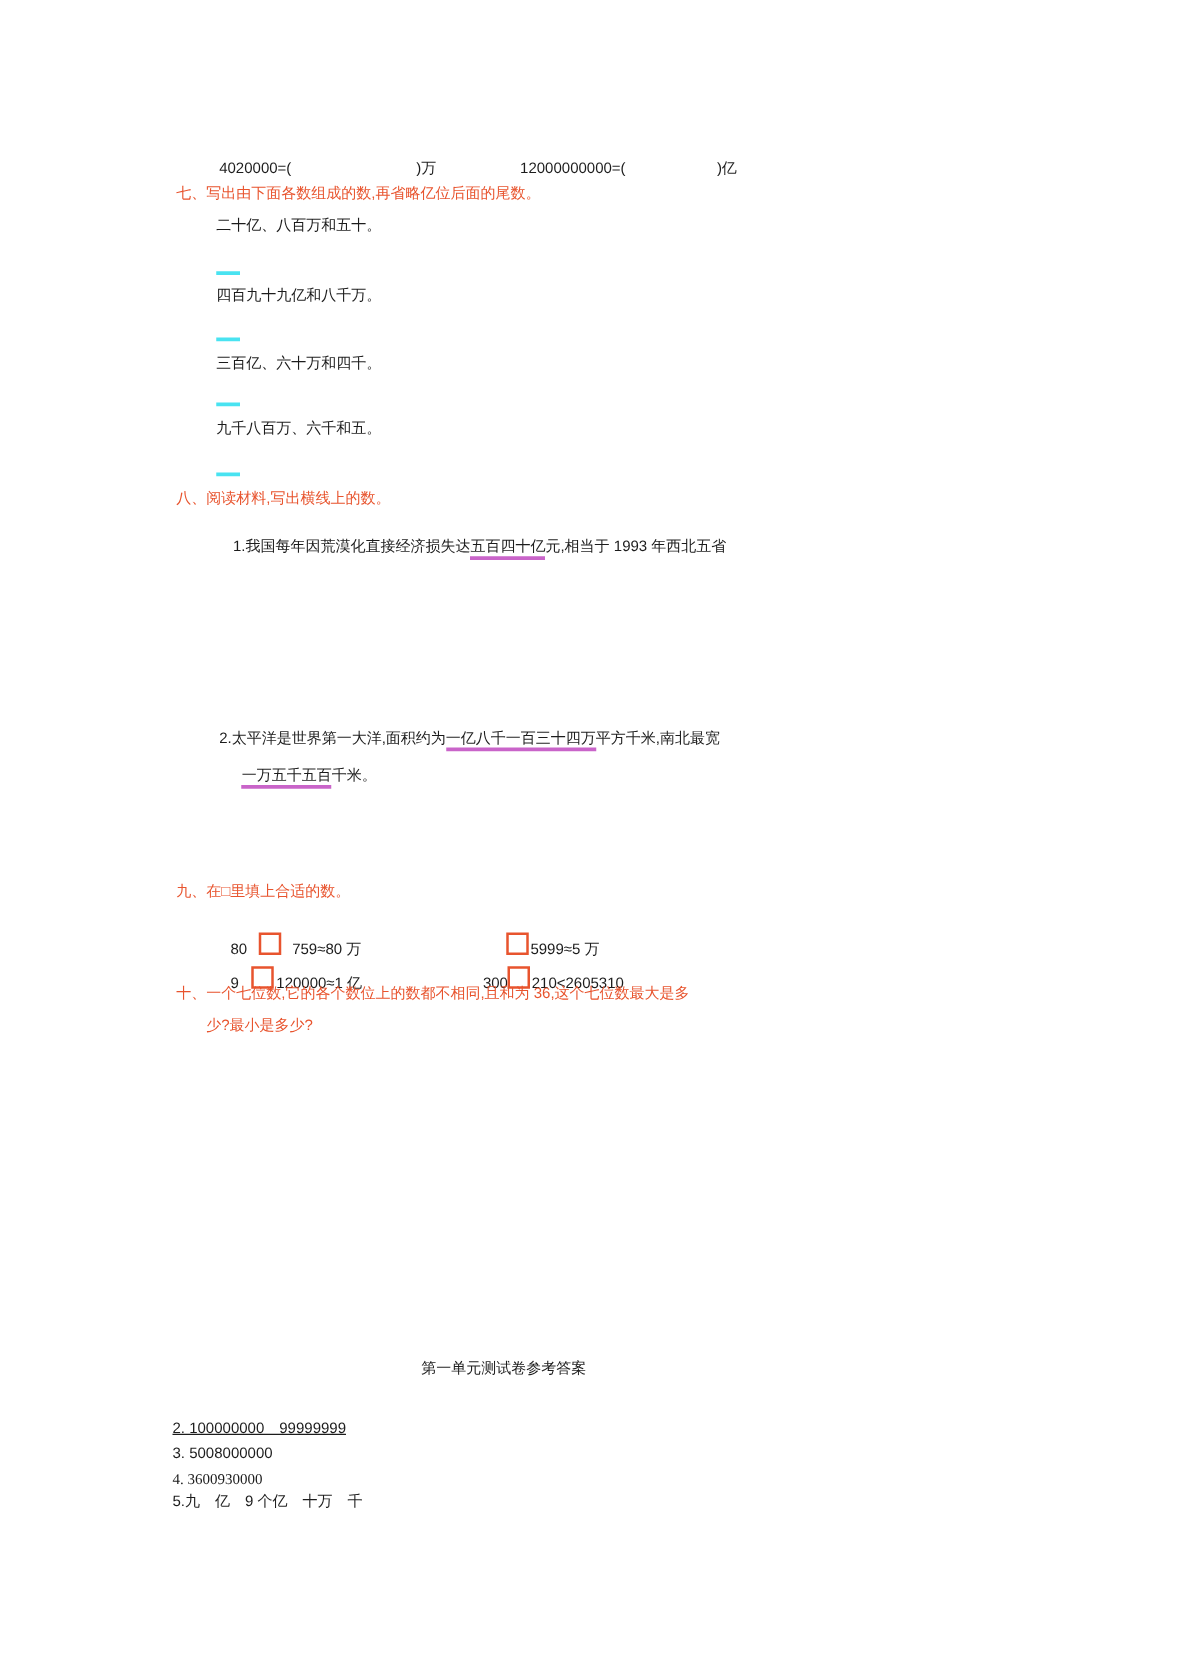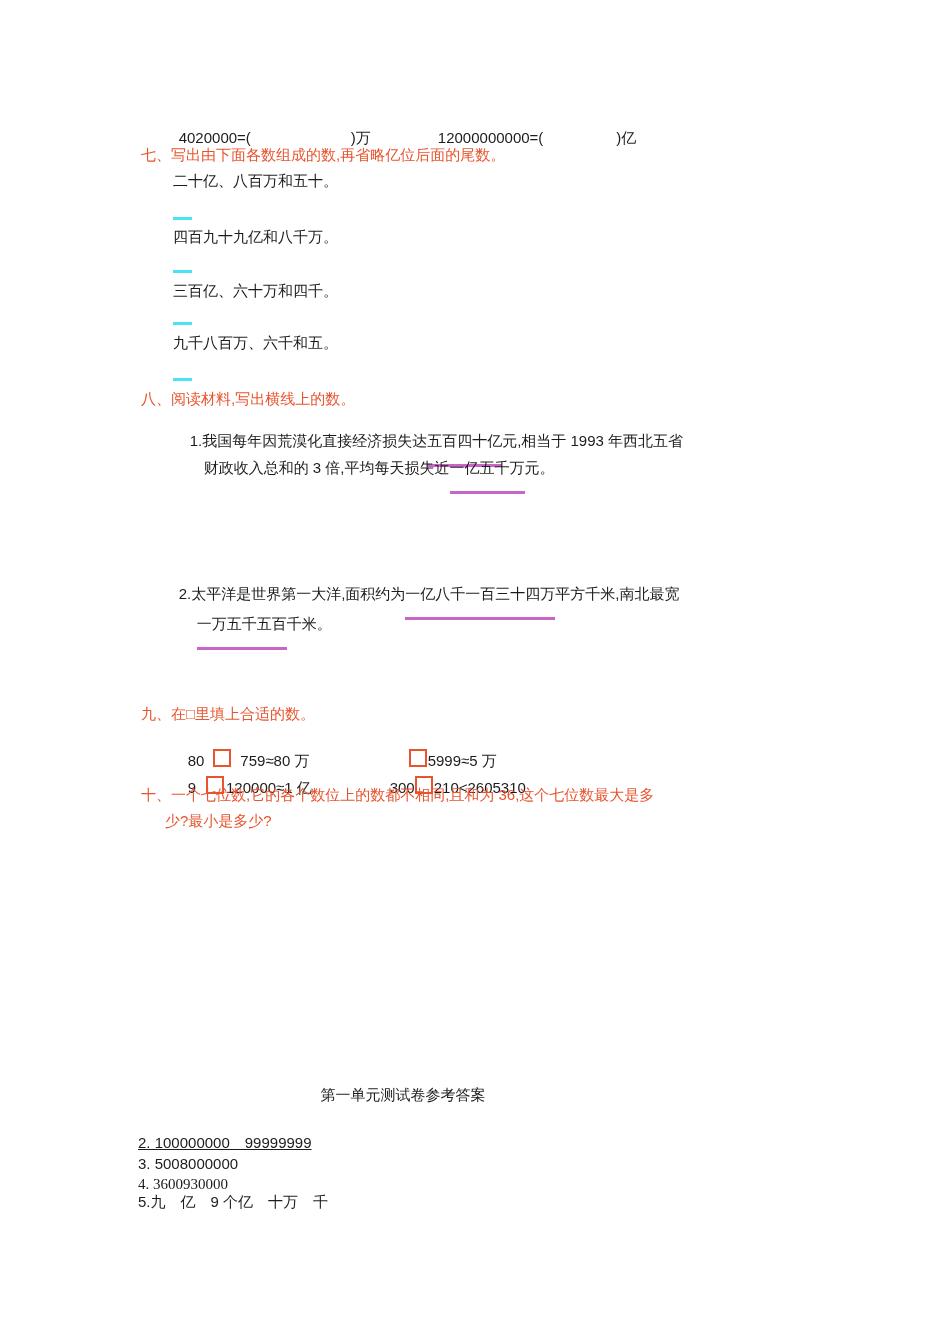--- a/index.html
+++ b/index.html
@@ -7,35 +7,35 @@
     padding: 0;
     background: #ffffff;
   }
   .page {
     position: relative;
     width: 950px;
     height: 1344px;
     background: #ffffff;
     font-family: "Liberation Sans", "DejaVu Sans", sans-serif;
     color: #1c1c1c;
-    font-size: 15px;
+    font-size: 12px;
     overflow: hidden;
   }
   .abs { position: absolute; white-space: pre; }
   .heading { color: #e8542e; font-weight: 500; }
   .gap { display: inline-block; height: 1px; }
   .cyan-dash {
     position: absolute;
     width: 19px;
     height: 3px;
     background: #49e3f1;
   }
   .pink-u {
     border-bottom: 3px solid #c964c9;
-    padding-bottom: 15px;
+    padding-bottom: 1px;
     text-align: right;
   }
   .fill-box {
     display: inline-block;
     width: 14px;
     height: 14px;
     border: 2px solid #e8542e;
     vertical-align: -1px;
     background: #ffffff;
   }
@@ -65,23 +65,20 @@
   <div class="cyan-dash" style="left:173px; top:322px;"></div>
 
   <div class="abs" style="left:173px; top:334px;">九千八百万、六千和五。</div>
   <div class="cyan-dash" style="left:173px; top:378px;"></div>
 
   <div class="abs heading" style="left:141px; top:390px;">八、阅读材料,写出横线上的数。</div>
 
   <div class="abs" style="left:173px; top:415px;">
     <span>1.我国每年因荒漠化直接经济损失达</span><span class="pink-u">五百四十亿</span><span>元,相当于 1993 年西北五省</span>
   </div>
-  <div class="abs" style="left:187px; top:442px;">
-    <span>财政收入总和的 3 倍,平均每天损失近</span><span class="pink-u">一亿五千万</span><span>元。</span>
-  </div>
 
   <div class="abs" style="left:162px; top:568px;">
     <span>2.太平洋是世界第一大洋,面积约为</span><span class="pink-u">一亿八千一百三十四万</span><span>平方千米,南北最宽</span>
   </div>
   <div class="abs" style="left:180px; top:598px;">
     <span class="pink-u">一万五千五百</span><span>千米。</span>
   </div>
 
   <div class="abs heading" style="left:141px; top:705px;">九、在□里填上合适的数。</div>
 

